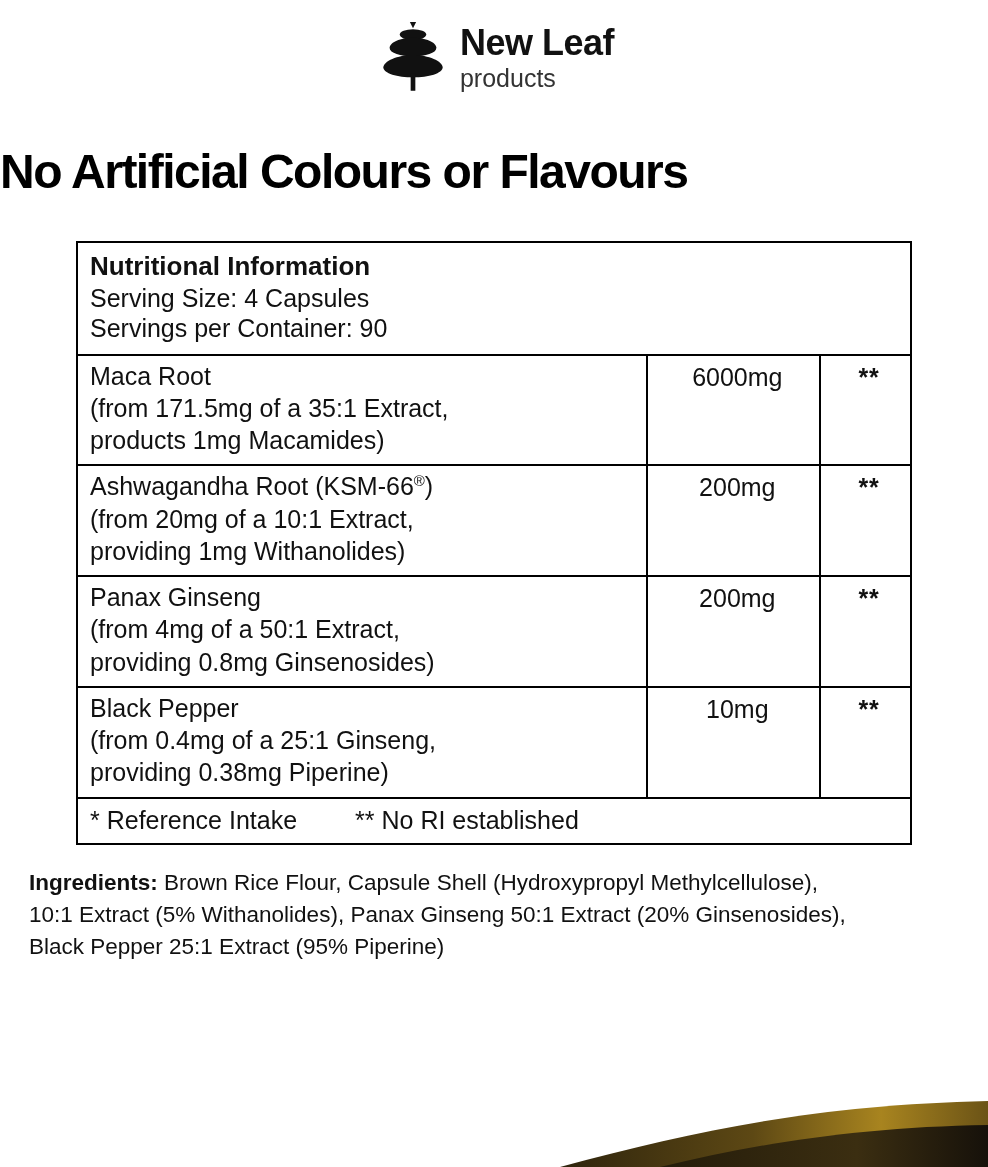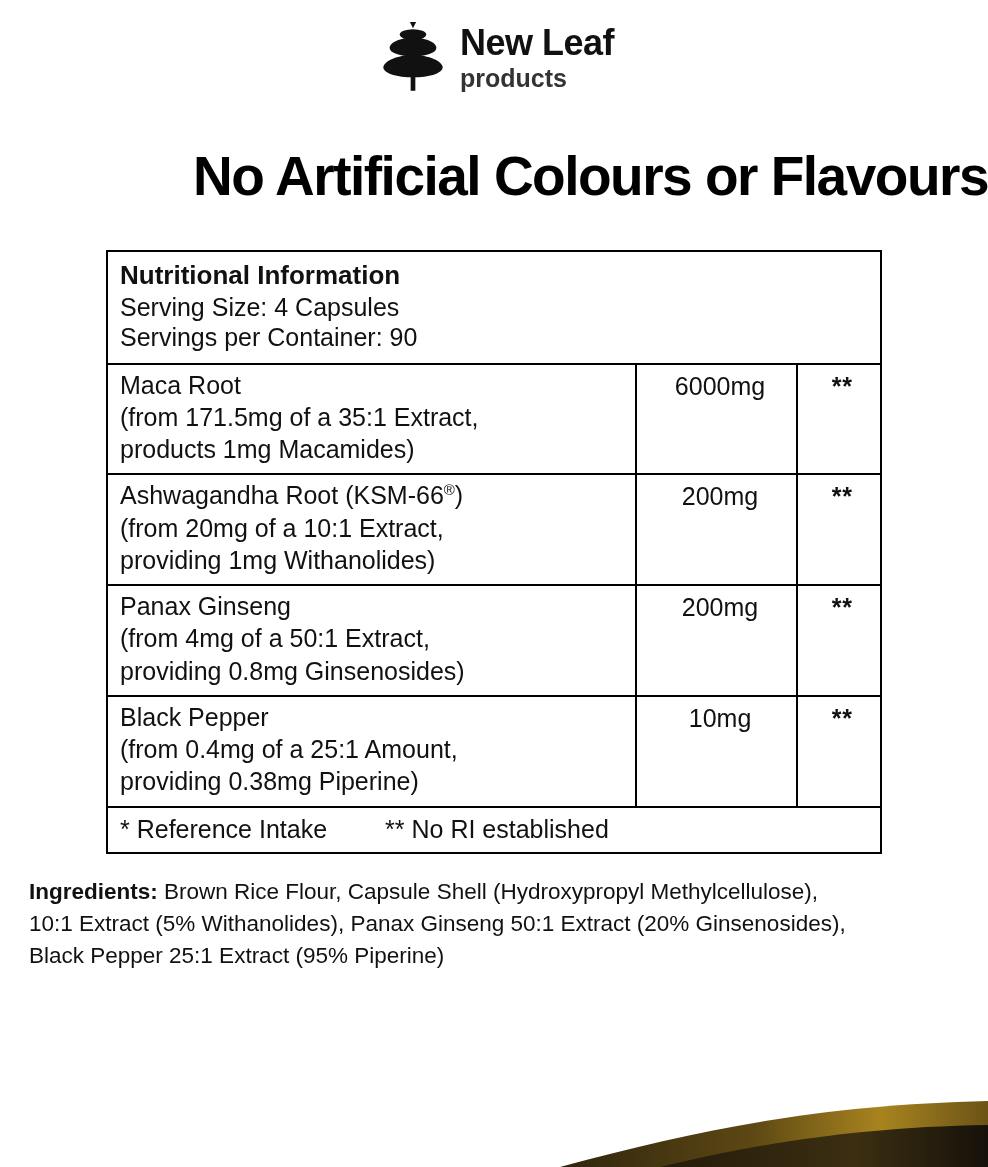--- a/index.html
+++ b/index.html
@@ -38,40 +38,40 @@
     line-height: 1;
   }
   .brand-name {
     font-size: 36px;
     font-weight: bold;
     letter-spacing: -0.5px;
     color: #111111;
   }
   .brand-sub {
     font-size: 25px;
-    font-weight: bold;
+    font-weight: normal;
     color: #333333;
     margin-top: 5px;
   }
 
   
   .headline {
-    text-align: right;
-    font-size: 55px;
+    text-align: left;
+    font-size: 48px;
     font-weight: bold;
     letter-spacing: -1.5px;
     color: #000000;
     margin-top: 52px;
     white-space: nowrap;
   }
 
   
   .panel-wrap {
     margin: 42px auto 0 auto;
-    width: 776px;
+    width: 836px;
   }
   table.nutrition {
     width: 100%;
     border-collapse: collapse;
     border: 2px solid #000000;
     table-layout: fixed;
   }
   table.nutrition td {
     border: 2px solid #000000;
     vertical-align: top;
@@ -227,21 +227,21 @@
           <span class="ing-line2">(from 4mg of a 50:1 Extract,</span>
           <span class="ing-line3">providing 0.8mg Ginsenosides)</span>
         </td>
         <td class="amt-cell">200mg</td>
         <td class="ri-cell">**</td>
       </tr>
 
       <tr>
         <td class="ing-name">
           <span class="ing-line1">Black Pepper</span>
-          <span class="ing-line2">(from 0.4mg of a 25:1 Amount,</span>
+          <span class="ing-line2">(from 0.4mg of a 25:1 Ginseng,</span>
           <span class="ing-line3">providing 0.38mg Piperine)</span>
         </td>
         <td class="amt-cell">10mg</td>
         <td class="ri-cell">**</td>
       </tr>
 
       <tr>
         <td class="footnote-cell" colspan="3">
           <span>* Reference Intake</span><span class="footnote-gap"></span><span>** No RI established</span>
         </td>

